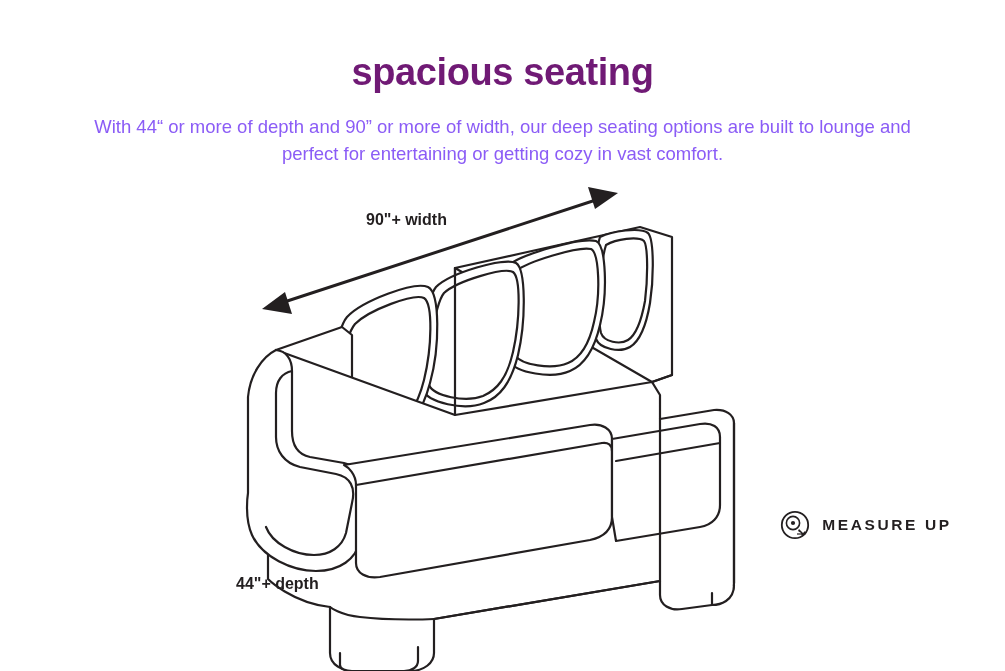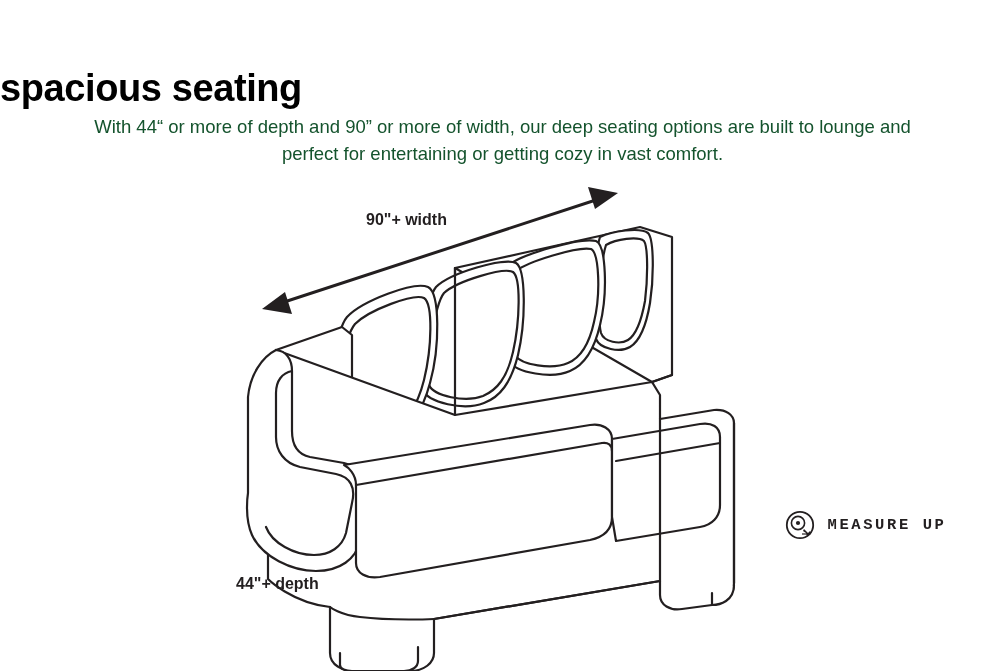--- a/index.html
+++ b/index.html
@@ -20,38 +20,38 @@
     position: absolute;
     inset: 0;
   }
 
   
   .headline {
     position: absolute;
     top: 52px;
     left: 0;
     width: 100%;
+    text-align: center;
     font-size: 38px;
     font-weight: bold;
     letter-spacing: -0.4px;
-    color: #000000;
+    color: #701a75;
     line-height: 1.1;
-    margin-top: 16px;
   }
 
   .subhead {
     position: absolute;
     top: 114px;
     left: 50%;
     transform: translateX(-50%);
     width: 860px;
     text-align: center;
     font-size: 18.5px;
     line-height: 1.45;
-    color: #14532d;
+    color: #8b5cf6;
   }
 
   
   .illustration {
     position: absolute;
     top: 175px;
     left: 0;
     width: 1005px;
     height: 496px;
   }
@@ -76,21 +76,20 @@
     top: 575px;
   }
 
   
   .measure-block {
     position: absolute;
     left: 748px;
     top: 510px;
     width: 236px;
     text-align: center;
-    font-family: Liberation Mono, monospace;
   }
   .measure-head {
     display: flex;
     align-items: center;
     justify-content: center;
     gap: 12px;
     margin-bottom: 8px;
   }
   .measure-title {
     font-size: 15.5px;

